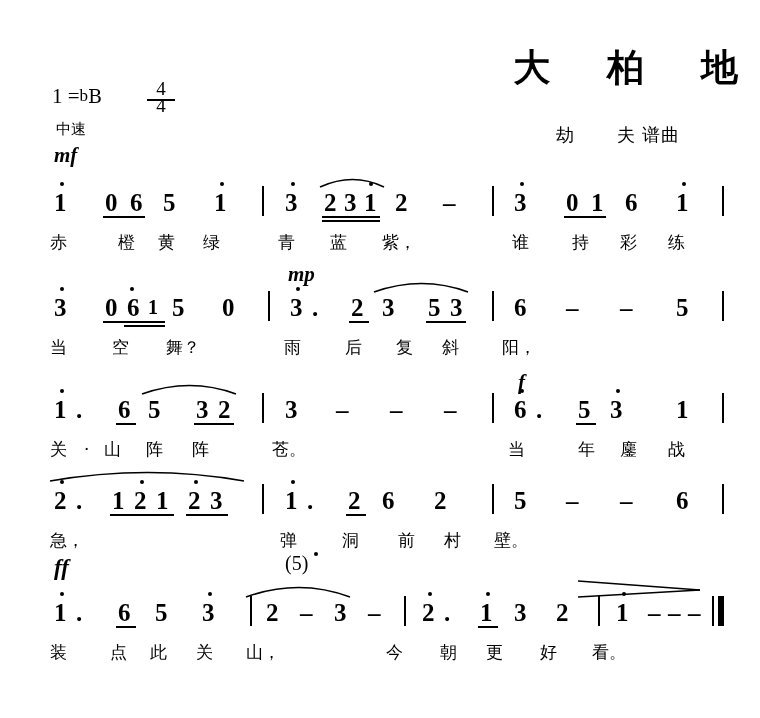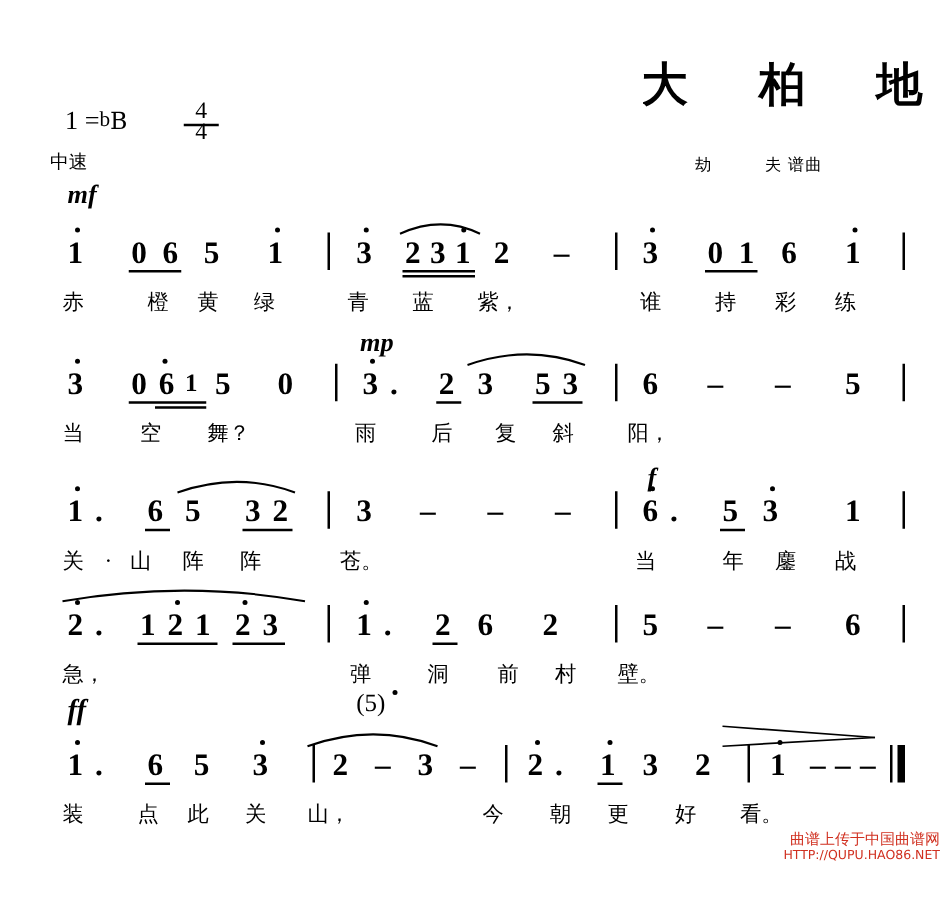--- a/index.html
+++ b/index.html
@@ -69,38 +69,38 @@
     text-align: center;
     font-size: 19px;
     line-height: 17px;
     font-family: "Liberation Serif", serif;
   }
   .meter .num { display: block; }
   .meter .den { display: block; }
   .tempo {
     position: absolute;
     top: 120px;
-    left: 40px;
+    left: 56px;
     font-size: 15px;
     font-family: "DejaVu Serif", serif;
   }
   .credit1 {
     position: absolute;
     top: 98px;
     left: 556px;
     font-size: 15px;
     font-family: "DejaVu Serif", serif;
     letter-spacing: 1px;
   }
   .credit2 {
     position: absolute;
     top: 123px;
     left: 556px;
-    font-size: 13px;
-    font-family: Liberation Serif, serif;
+    font-size: 18px;
+    font-family: Liberation Sans, sans-serif;
     letter-spacing: 1px;
   }
   .credit2 .sp { display: inline-block; width: 42px; }
   
   .dyn {
     position: absolute;
     font-family: "Liberation Serif", serif;
     font-style: italic;
     font-weight: bold;
     font-size: 21px;
@@ -484,18 +484,14 @@
     <div class="lyr" style="left:486px;top:56px;">更</div>
     <div class="lyr" style="left:540px;top:56px;">好</div>
     <div class="lyr" style="left:592px;top:56px;">看。</div>
   </div>
 
   <svg class="hairpin" style="left:576px;top:578px;" width="126" height="22">
     <path d="M2,3 L124,12" stroke="#000" stroke-width="1.4" fill="none"></path>
     <path d="M2,19 L124,12" stroke="#000" stroke-width="1.4" fill="none"></path>
   </svg>
 
-  <div class="footer">
-    <div class="l1">曲谱上传于中国曲谱网</div>
-    <div class="l2">HTTP://QUPU.HAO86.NET</div>
-  </div>
 
 </div>
 
 </body></html>

